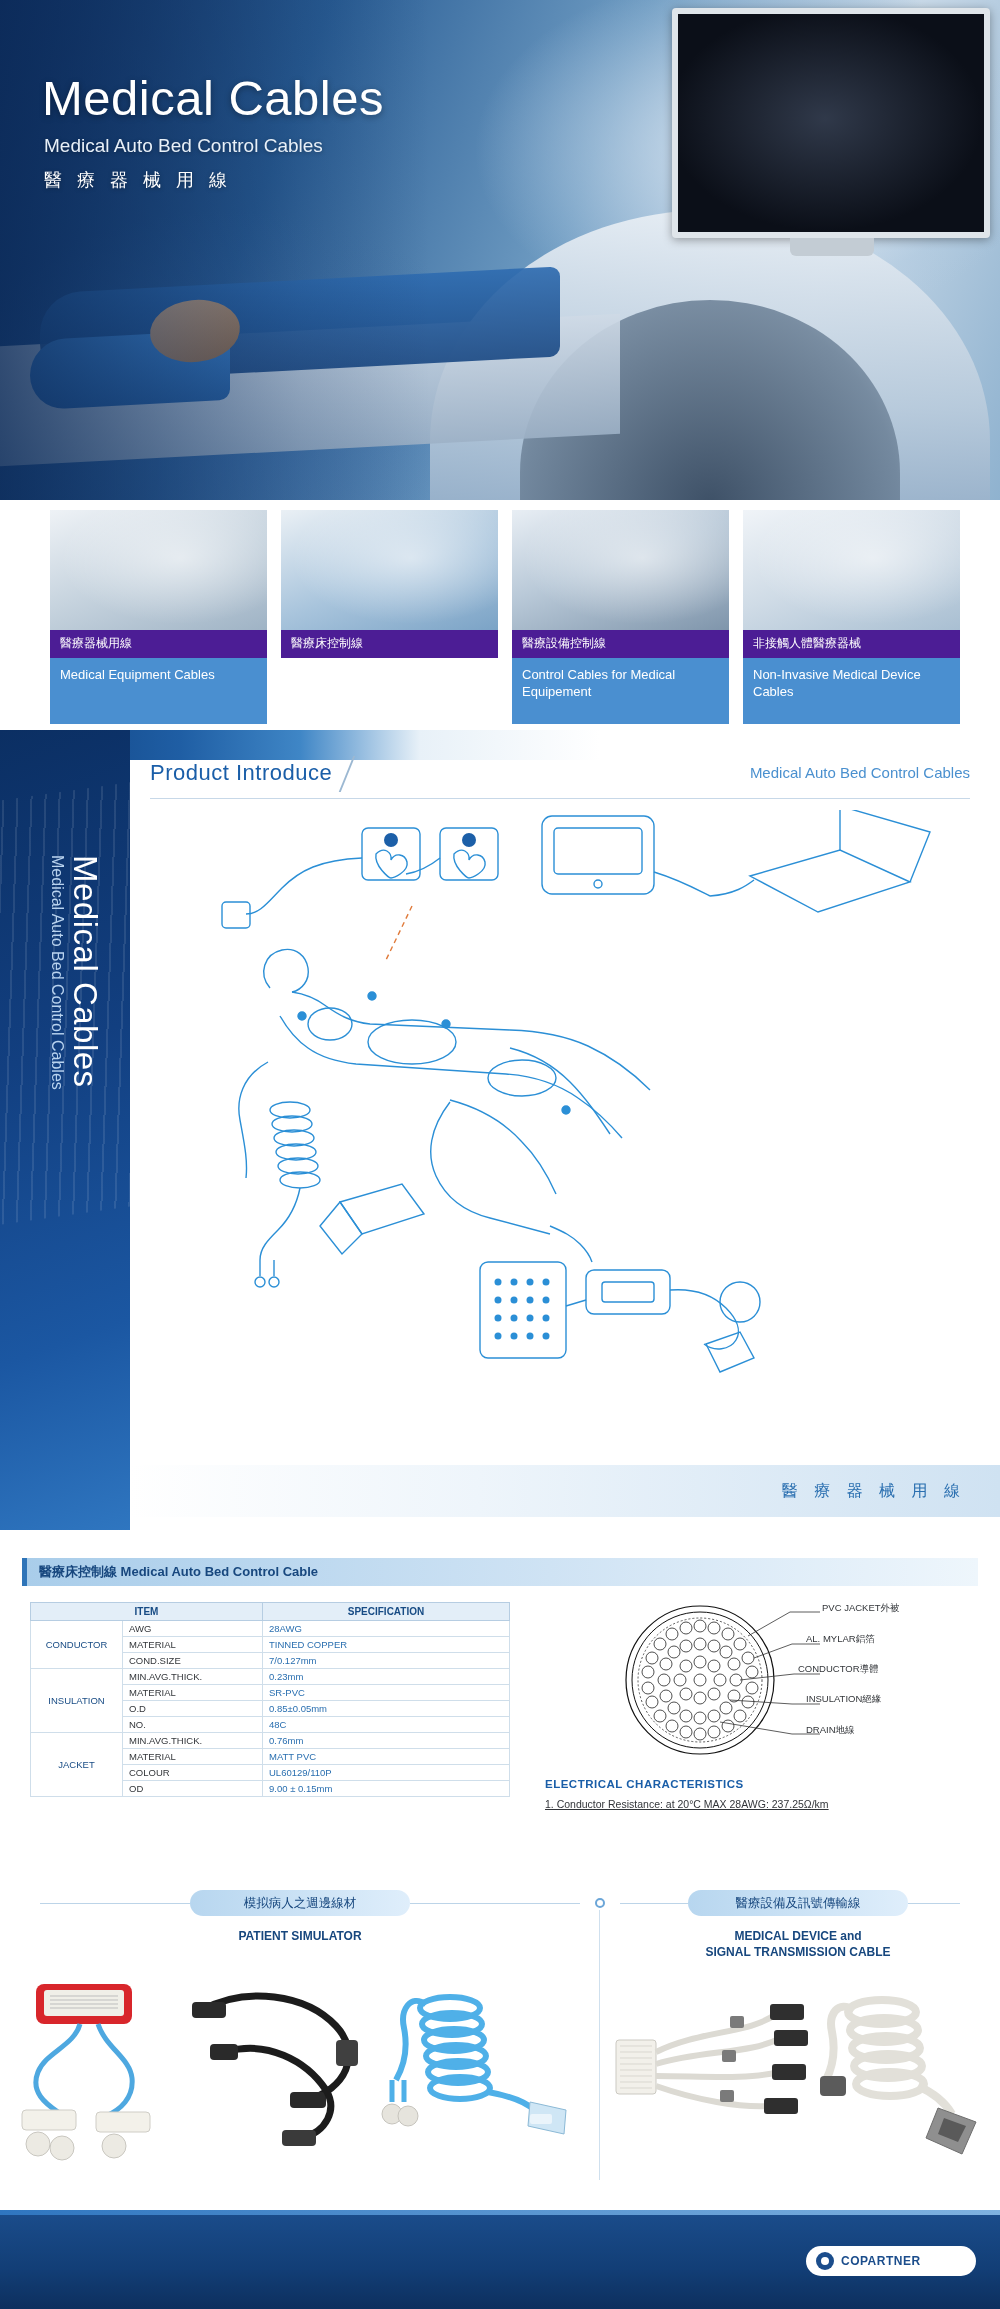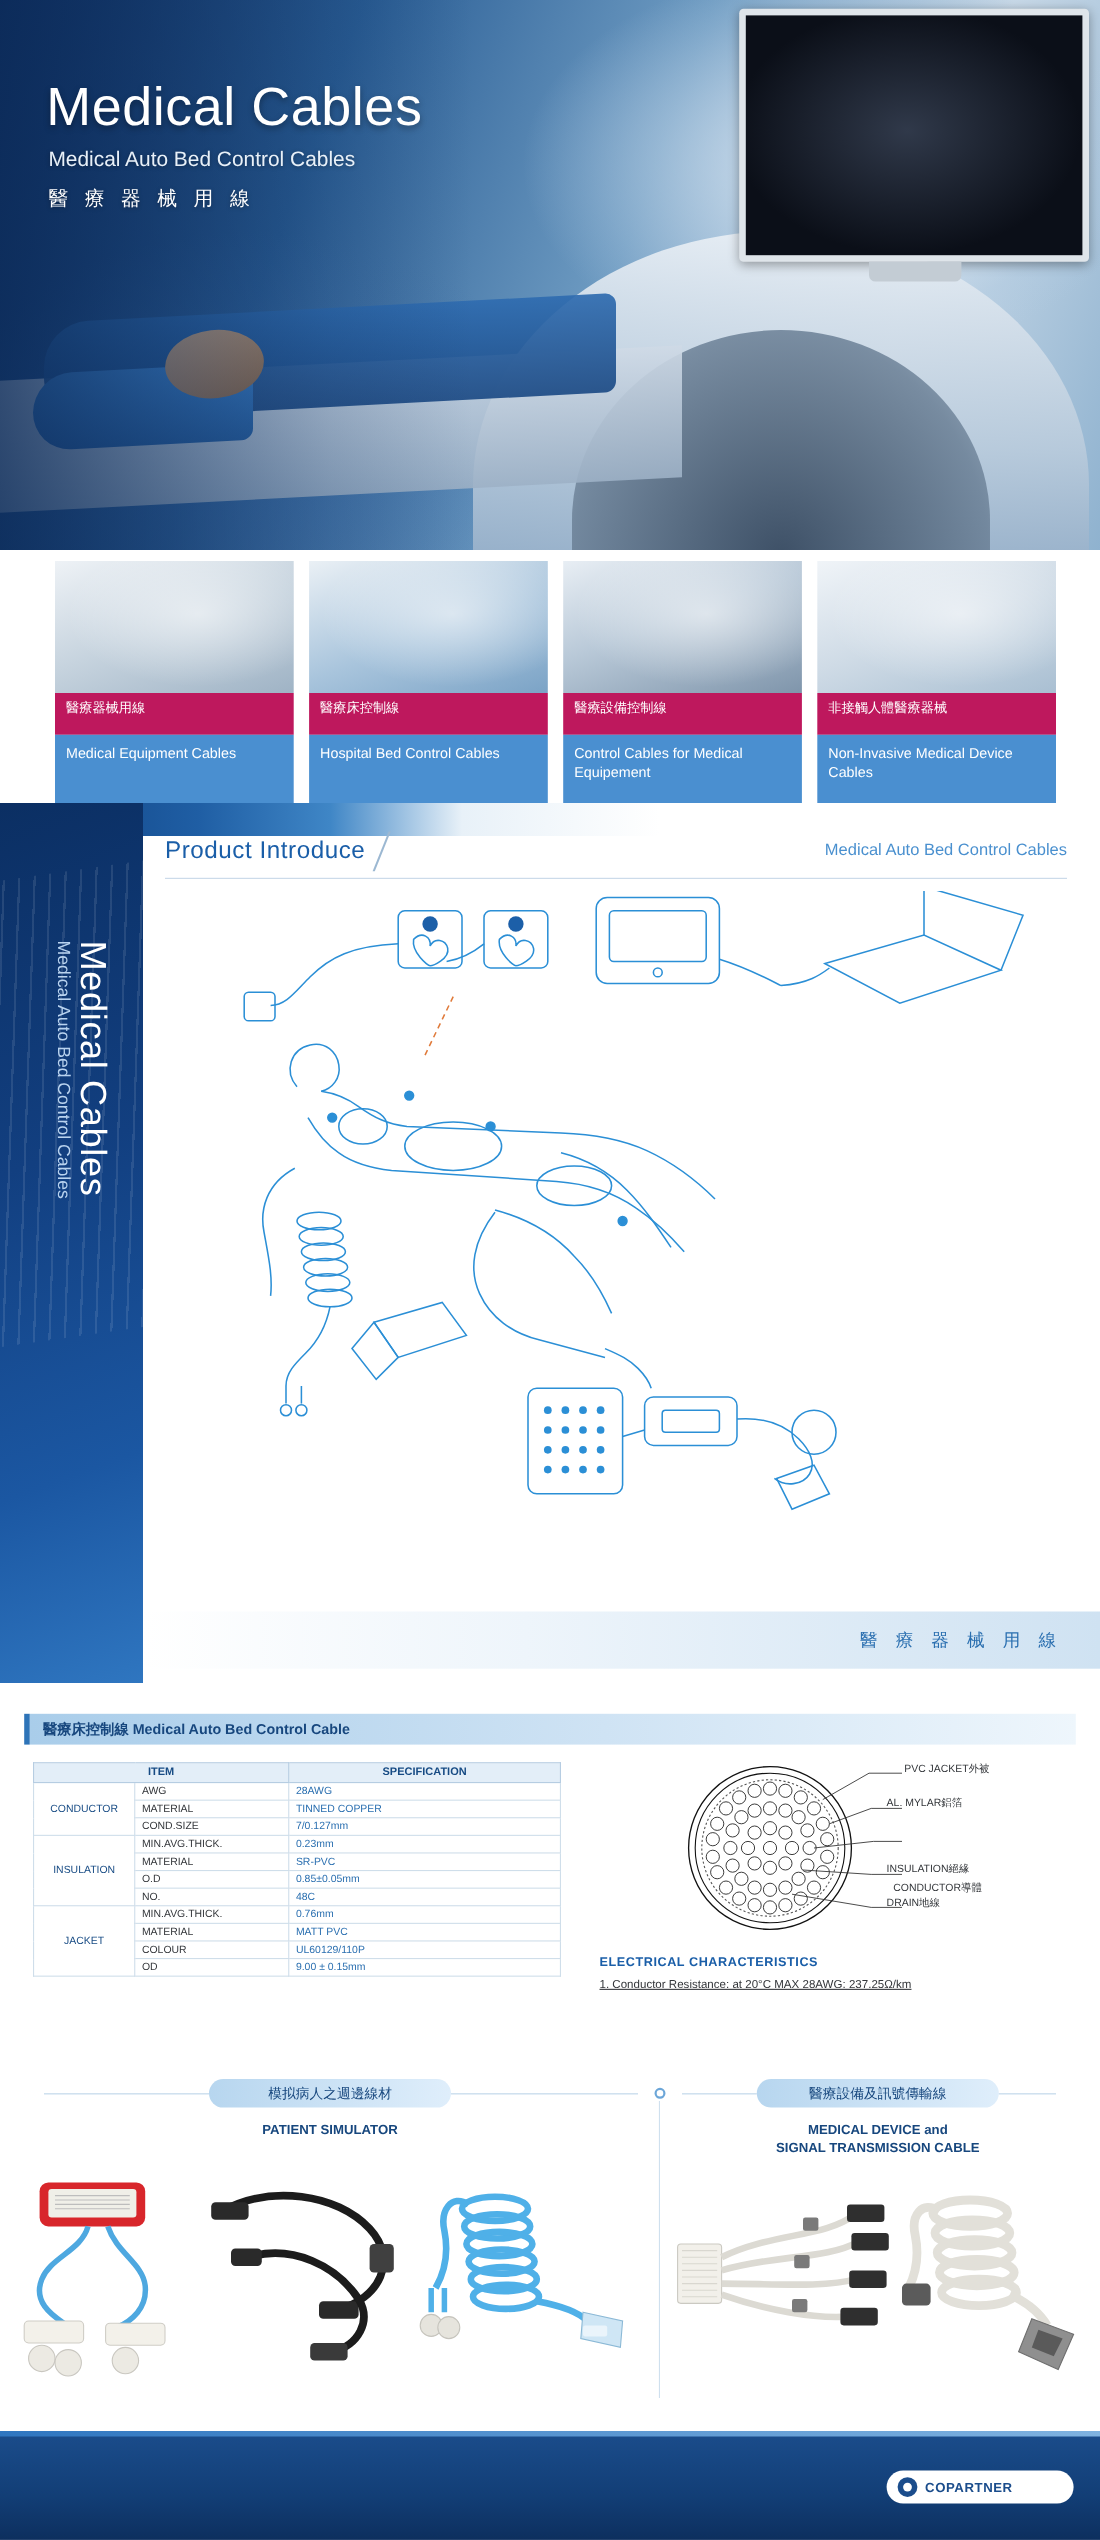--- a/index.html
+++ b/index.html
@@ -123,22 +123,22 @@
   }
   .cp1 { background:linear-gradient(160deg,#eef2f6 0%, #c6d3de 50%, #9fb3c5 100%); }
   .cp2 { background:linear-gradient(160deg,#eaf0f5 0%, #a8c4dc 55%, #7ba3c6 100%); }
   .cp3 { background:linear-gradient(160deg,#e8eef4 0%, #b9c9d8 45%, #7f95ab 100%); }
   .cp4 { background:linear-gradient(160deg,#f0f4f8 0%, #cfdbe6 50%, #a9bfd2 100%); }
   .card-photo:after {
     content:""; position:absolute; inset:0;
     background:radial-gradient(ellipse at 60% 40%, rgba(255,255,255,.55), rgba(255,255,255,0) 65%);
   }
   .card-cn {
-    height:38px; line-height:26px; padding-left:10px;
-    background:#be185d; color:#ffffff; font-size:12px;
+    height:28px; line-height:26px; padding-left:10px;
+    background:#4c1d95; color:#ffffff; font-size:12px;
   }
   .card-en {
     height:66px; padding:8px 10px 0 10px;
     background:#4a8fd0; color:#ffffff; font-size:13px; line-height:17px;
   }
 
   
   .intro {
     position:absolute; left:0; top:730px; width:1000px; height:800px;
     background:#ffffff;
@@ -331,21 +331,20 @@
 
 <div class="cards">
   <div class="card">
     <div class="card-photo cp1"></div>
     <div class="card-cn">醫療器械用線</div>
     <div class="card-en">Medical Equipment Cables</div>
   </div>
   <div class="card">
     <div class="card-photo cp2"></div>
     <div class="card-cn">醫療床控制線</div>
-    <div class="card-en">Hospital Bed Control Cables</div>
   </div>
   <div class="card">
     <div class="card-photo cp3"></div>
     <div class="card-cn">醫療設備控制線</div>
     <div class="card-en">Control Cables for Medical Equipement</div>
   </div>
   <div class="card">
     <div class="card-photo cp4"></div>
     <div class="card-cn">非接觸人體醫療器械</div>
     <div class="card-en">Non-Invasive Medical Device Cables</div>
@@ -590,21 +589,21 @@
         <path d="M120 80 L 174 74 L 200 74"></path>
         <path d="M110 100 L 172 104 L 200 104"></path>
         <path d="M100 122 L 172 134 L 200 134"></path>
       </g>
     </svg>
   </div>
 
   <div class="cs-labels">
     <div style="left:62px; top:2px;">PVC JACKET外被</div>
     <div style="left:46px; top:33px;">AL. MYLAR鋁箔</div>
-    <div style="left:52px; top:63px;margin-top:47px;">CONDUCTOR導體</div>
+    <div style="left:38px; top:63px;">CONDUCTOR導體</div>
     <div style="left:46px; top:93px;">INSULATION絕緣</div>
     <div style="left:46px; top:124px;">DRAIN地線</div>
   </div>
 
   <div class="elec-title">ELECTRICAL  CHARACTERISTICS</div>
   <div class="elec-line">1. Conductor Resistance:  at 20°C MAX 28AWG: 237.25Ω/km</div>
 </div>
 
 <div class="bottom">
   <div class="pill-rule l1"></div>

